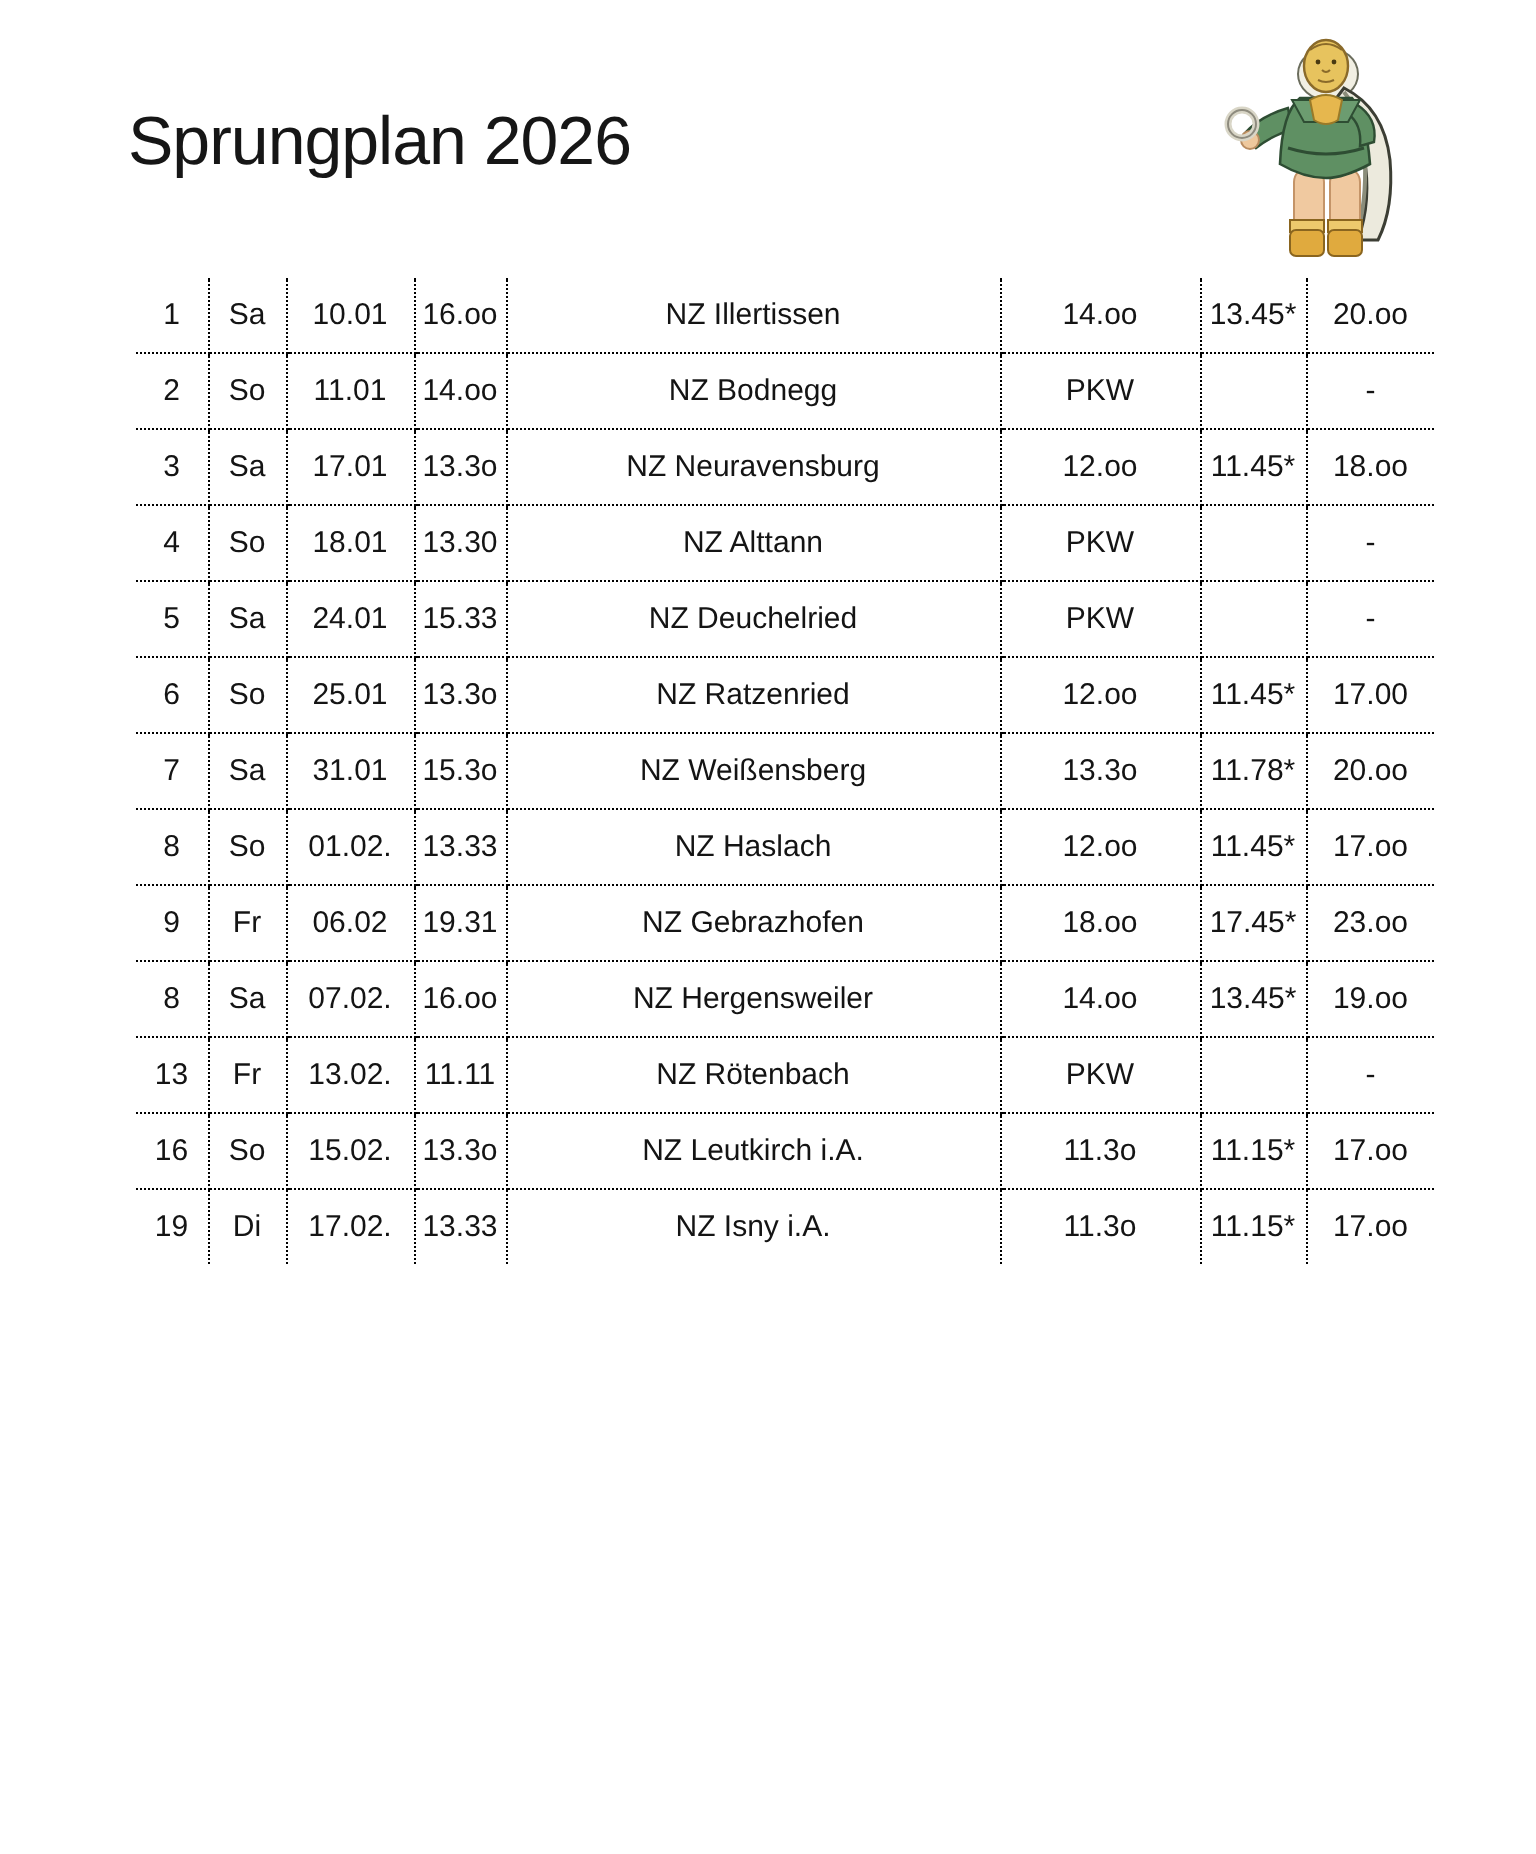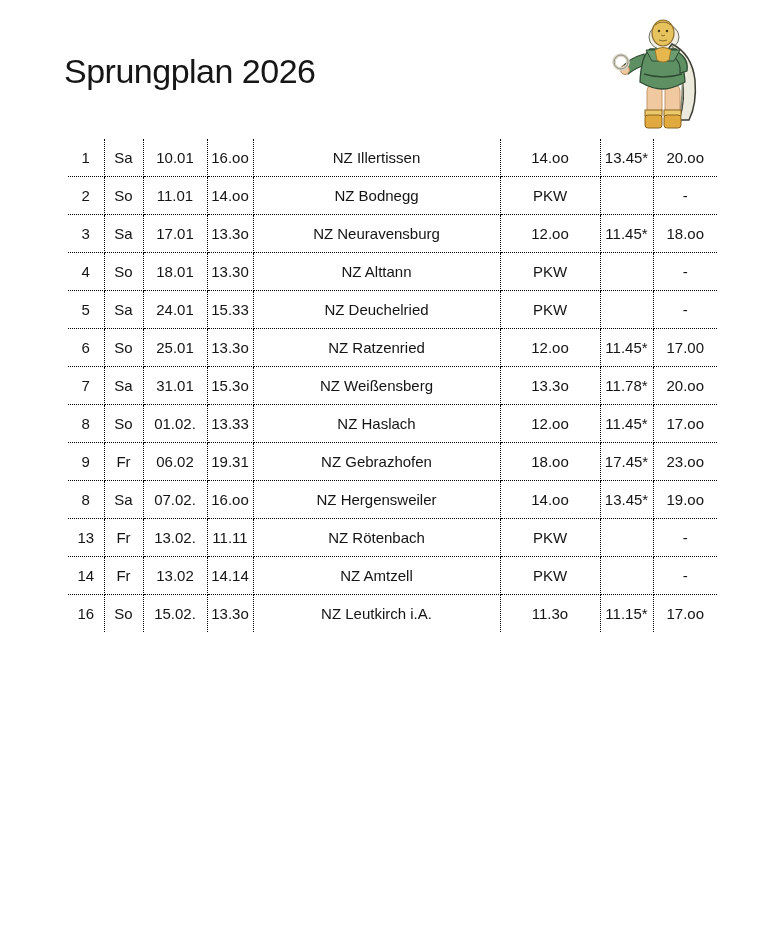--- a/index.html
+++ b/index.html
@@ -192,37 +192,37 @@
           <td class="c-nr">13</td>
           <td>Fr</td>
           <td>13.02.</td>
           <td>11.11</td>
           <td>NZ Rötenbach</td>
           <td>PKW</td>
           <td class="c-dep"></td>
           <td>-</td>
         </tr>
         <tr>
-          <td class="c-nr">14</td>
-          <td>Fr</td>
-          <td>13.02</td>
-          <td>14.14</td>
-          <td>NZ Amtzell</td>
-          <td>PKW</td>
-          <td class="c-dep"></td>
-          <td>-</td>
-        </tr>
-        <tr>
           <td class="c-nr">16</td>
           <td>So</td>
           <td>15.02.</td>
           <td>13.3o</td>
           <td>NZ Leutkirch i.A.</td>
           <td>11.3o</td>
           <td class="c-dep">11.15*</td>
           <td>17.oo</td>
         </tr>
+        <tr>
+          <td class="c-nr">19</td>
+          <td>Di</td>
+          <td>17.02.</td>
+          <td>13.33</td>
+          <td>NZ Isny i.A.</td>
+          <td>11.3o</td>
+          <td class="c-dep">11.15*</td>
+          <td>17.oo</td>
+        </tr>
       </tbody>
   </table>
 
   <div class="footnote">* Abfahrt P14 Wangen i.A.</div>
 
 </div>
 
 </body></html>

